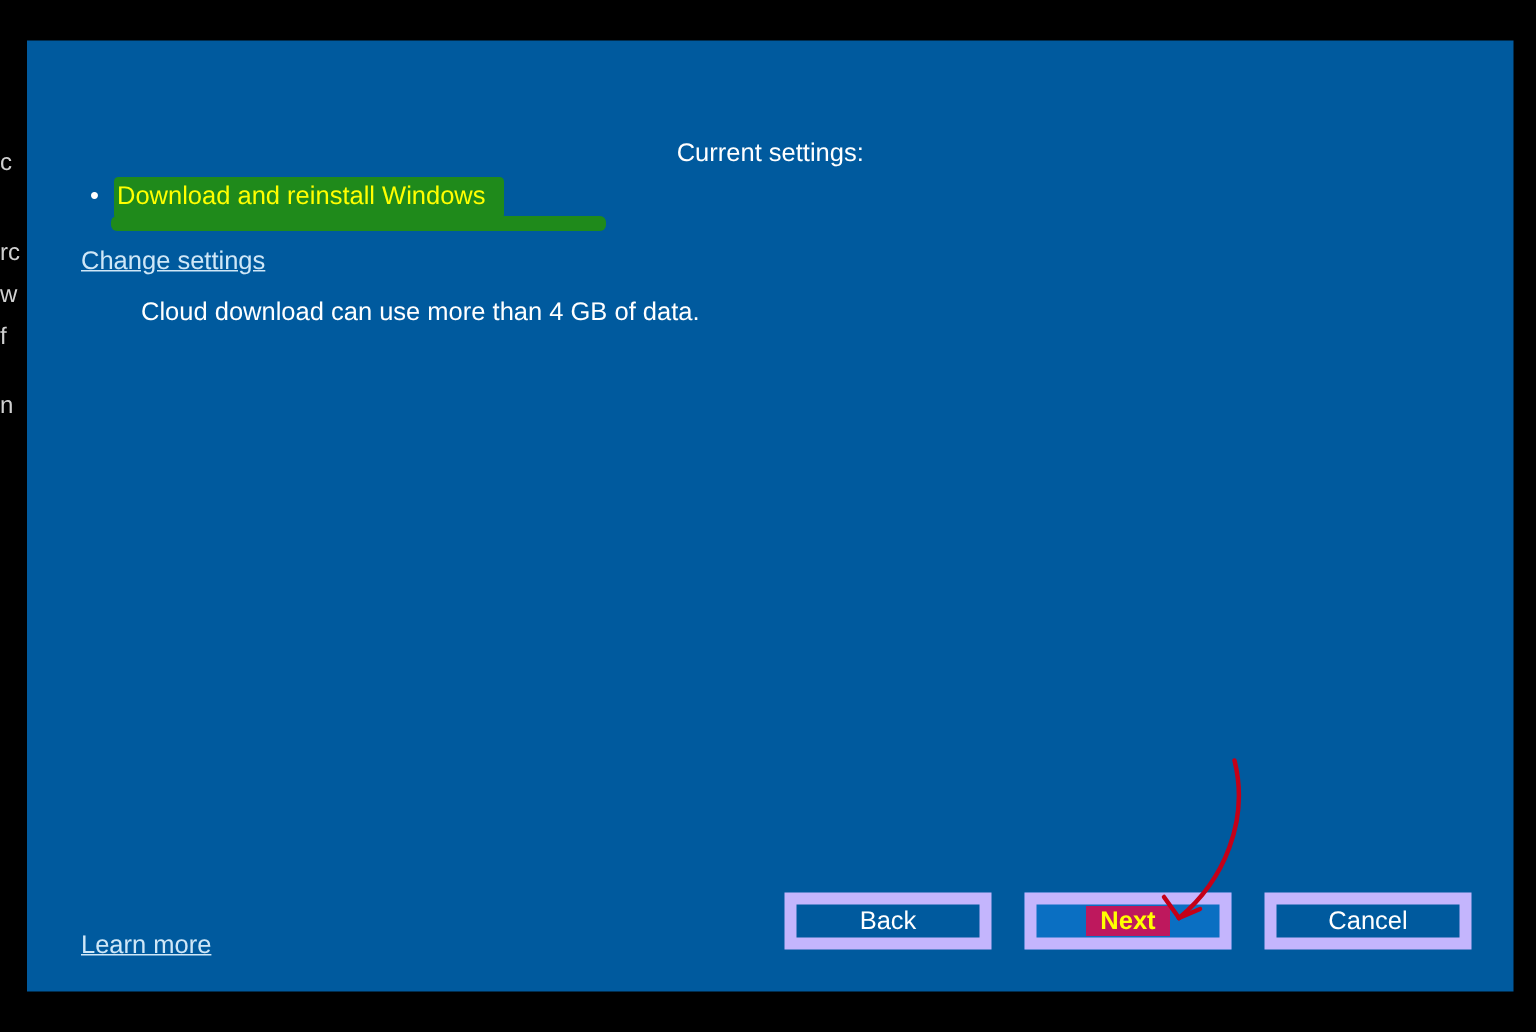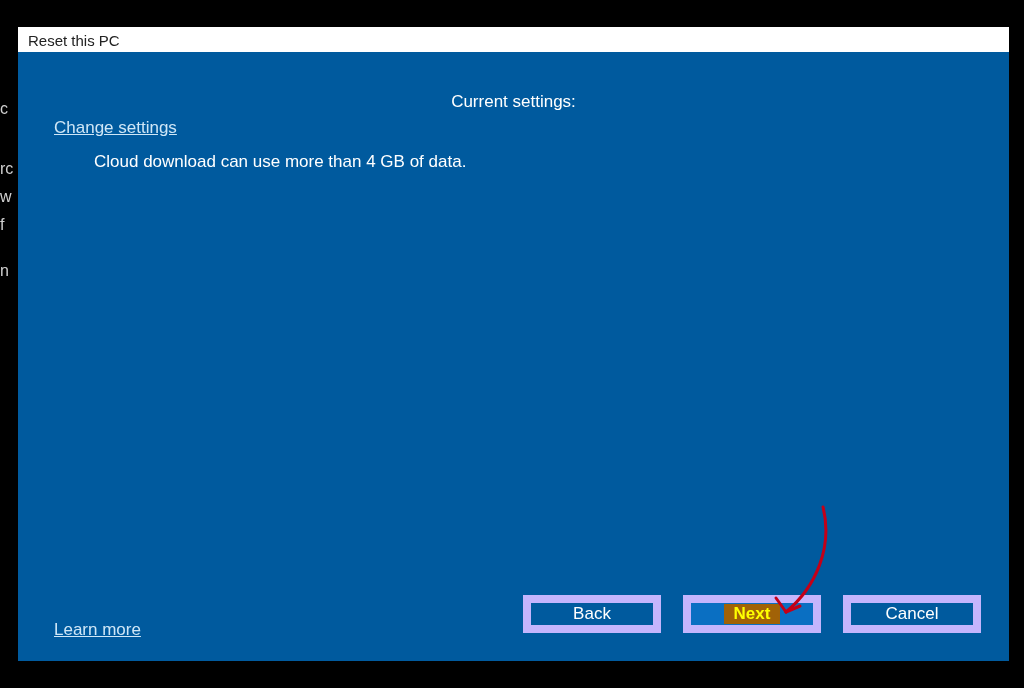--- a/index.html
+++ b/index.html
@@ -151,21 +151,21 @@
     cursor: pointer;
     position: relative;
   }
   .btn.primary {
     background: #0a6fc2;
   }
   .btn .btn-label-wrap {
     display: inline-block;
   }
   .btn.primary .btn-label-wrap {
-    background: #a16207;
+    background: #be185d;
     color: #ffff00;
     padding: 0 10px;
     font-weight: 600;
   }
 
   
   .arrow {
     position: absolute;
     left: 720px;
     top: 450px;
@@ -180,29 +180,32 @@
 <div class="bg-fragments">
   <span style="top:100px">c</span>
   <span style="top:160px">rc</span>
   <span style="top:188px">w</span>
   <span style="top:216px">f</span>
   <span style="top:262px">n</span>
 </div>
 
 <div class="dialog">
 
-  <div class="titlebar">
-    <span>Reset this PC</span>
-  </div>
 
   <div class="content">
 
 
     <div class="sub">Current settings:</div>
 
+    <ul class="settings-list">
+      <li style="position:relative;">
+        <span class="highlight-underline"></span>
+        <span class="highlighted">Download and reinstall Windows</span>
+      </li>
+    </ul>
 
     <span class="link change-settings">Change settings</span>
 
     <div class="info">Cloud download can use more than 4 GB of data.</div>
 
     <span class="link learn-more">Learn more</span>
 
     <div class="buttons">
       <button class="btn">
         <span class="btn-label-wrap">Back</span>

